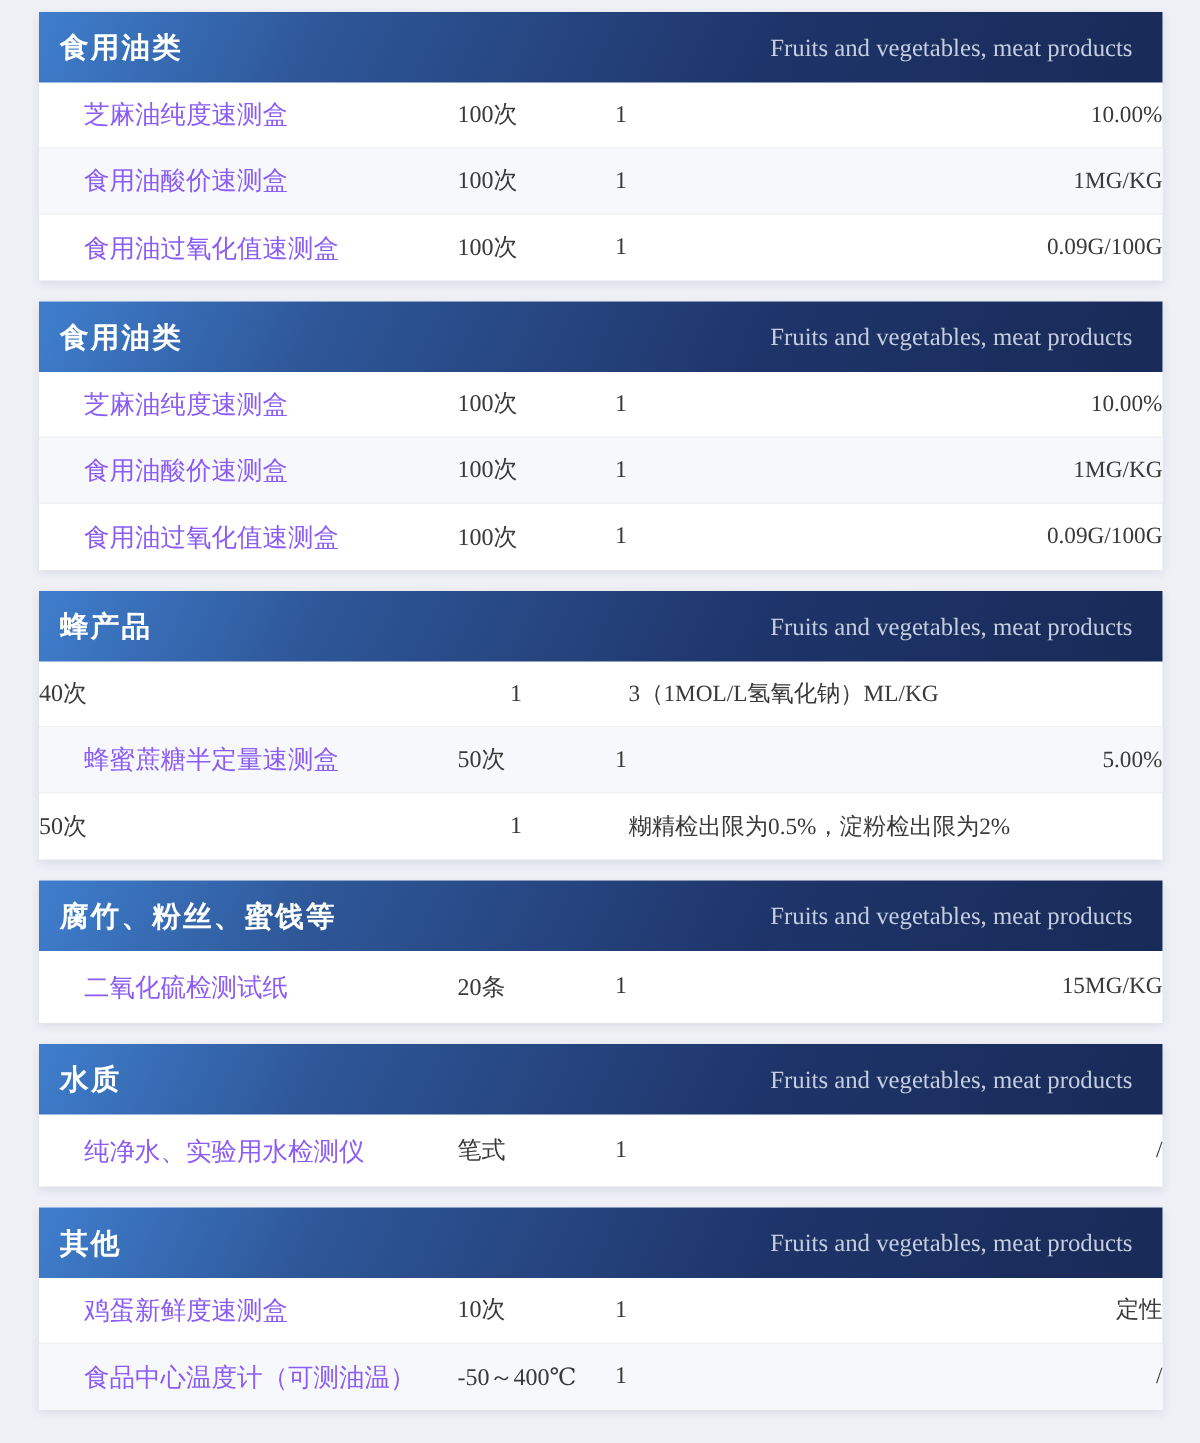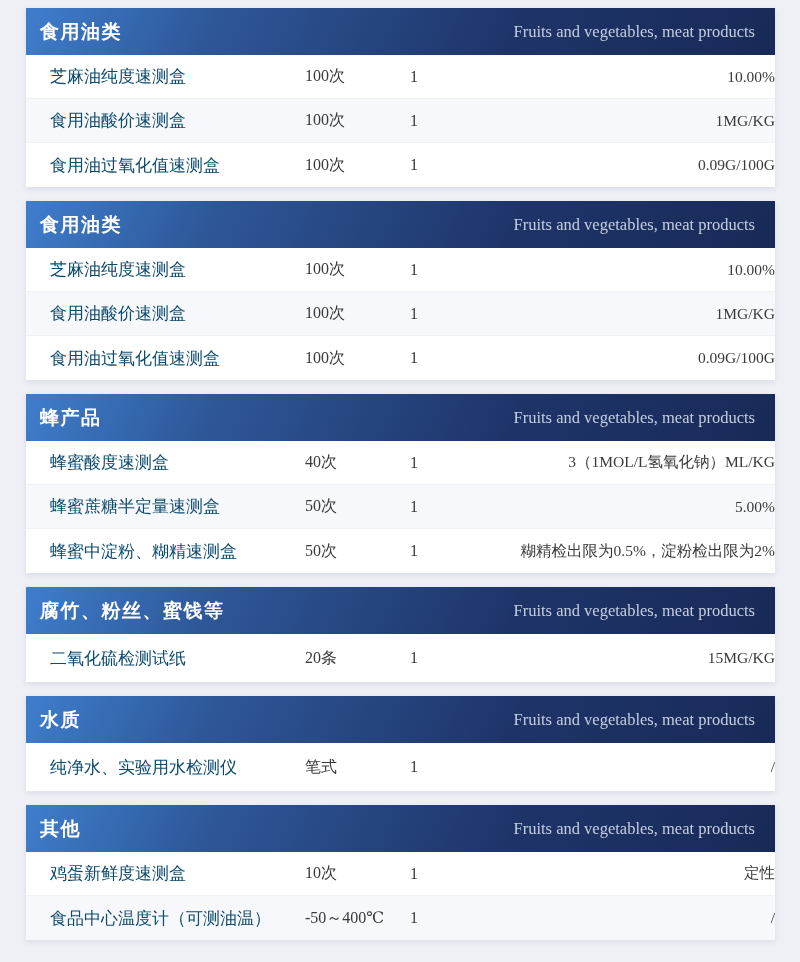--- a/index.html
+++ b/index.html
@@ -35,21 +35,21 @@
     display: grid;
     grid-template-columns: 279px 78px 62px 1fr;
     align-items: center;
     height: 44px;
     border-bottom: 1px solid #f0f1f4;
   }
   .row:last-child { border-bottom: none; }
   .row:nth-child(even) { background: #f7f8fb; }
   .row.tall { height: 48px; }
   .cell-name {
-    padding-left: 24px; color: #0c4a6e; font-size: 17px; white-space: nowrap;
+    padding-left: 10px; color: #8b5cf6; font-size: 17px; white-space: nowrap; margin-left: 20px;
   }
   .cell-spec {
     text-align: left; color: #3a3a3a; font-size: 16px; white-space: nowrap;
   }
   .cell-qty {
     text-align: center; color: #3a3a3a; font-size: 16px;
   }
   .cell-value {
     text-align: right; color: #3a3a3a; font-size: 15.5px;
     padding-left: 36px; white-space: nowrap;
@@ -114,33 +114,31 @@
     </div>
   </section>
 
   <section class="card">
     <div class="card-header">
       <span class="card-title">蜂产品</span>
       <span class="card-subtitle">Fruits and vegetables, meat products</span>
     </div>
     <div>
       <div class="row">
-        <span class="cell-name">蜂蜜酸度速测盒</span>
         <span class="cell-spec">40次</span>
         <span class="cell-qty">1</span>
         <span class="cell-value">3（1MOL/L氢氧化钠）ML/KG</span>
       </div>
       <div class="row">
         <span class="cell-name">蜂蜜蔗糖半定量速测盒</span>
         <span class="cell-spec">50次</span>
         <span class="cell-qty">1</span>
         <span class="cell-value">5.00%</span>
       </div>
       <div class="row">
-        <span class="cell-name">蜂蜜中淀粉、糊精速测盒</span>
         <span class="cell-spec">50次</span>
         <span class="cell-qty">1</span>
         <span class="cell-value">糊精检出限为0.5%，淀粉检出限为2%</span>
       </div>
     </div>
   </section>
 
   <section class="card">
     <div class="card-header">
       <span class="card-title">腐竹、粉丝、蜜饯等</span>

